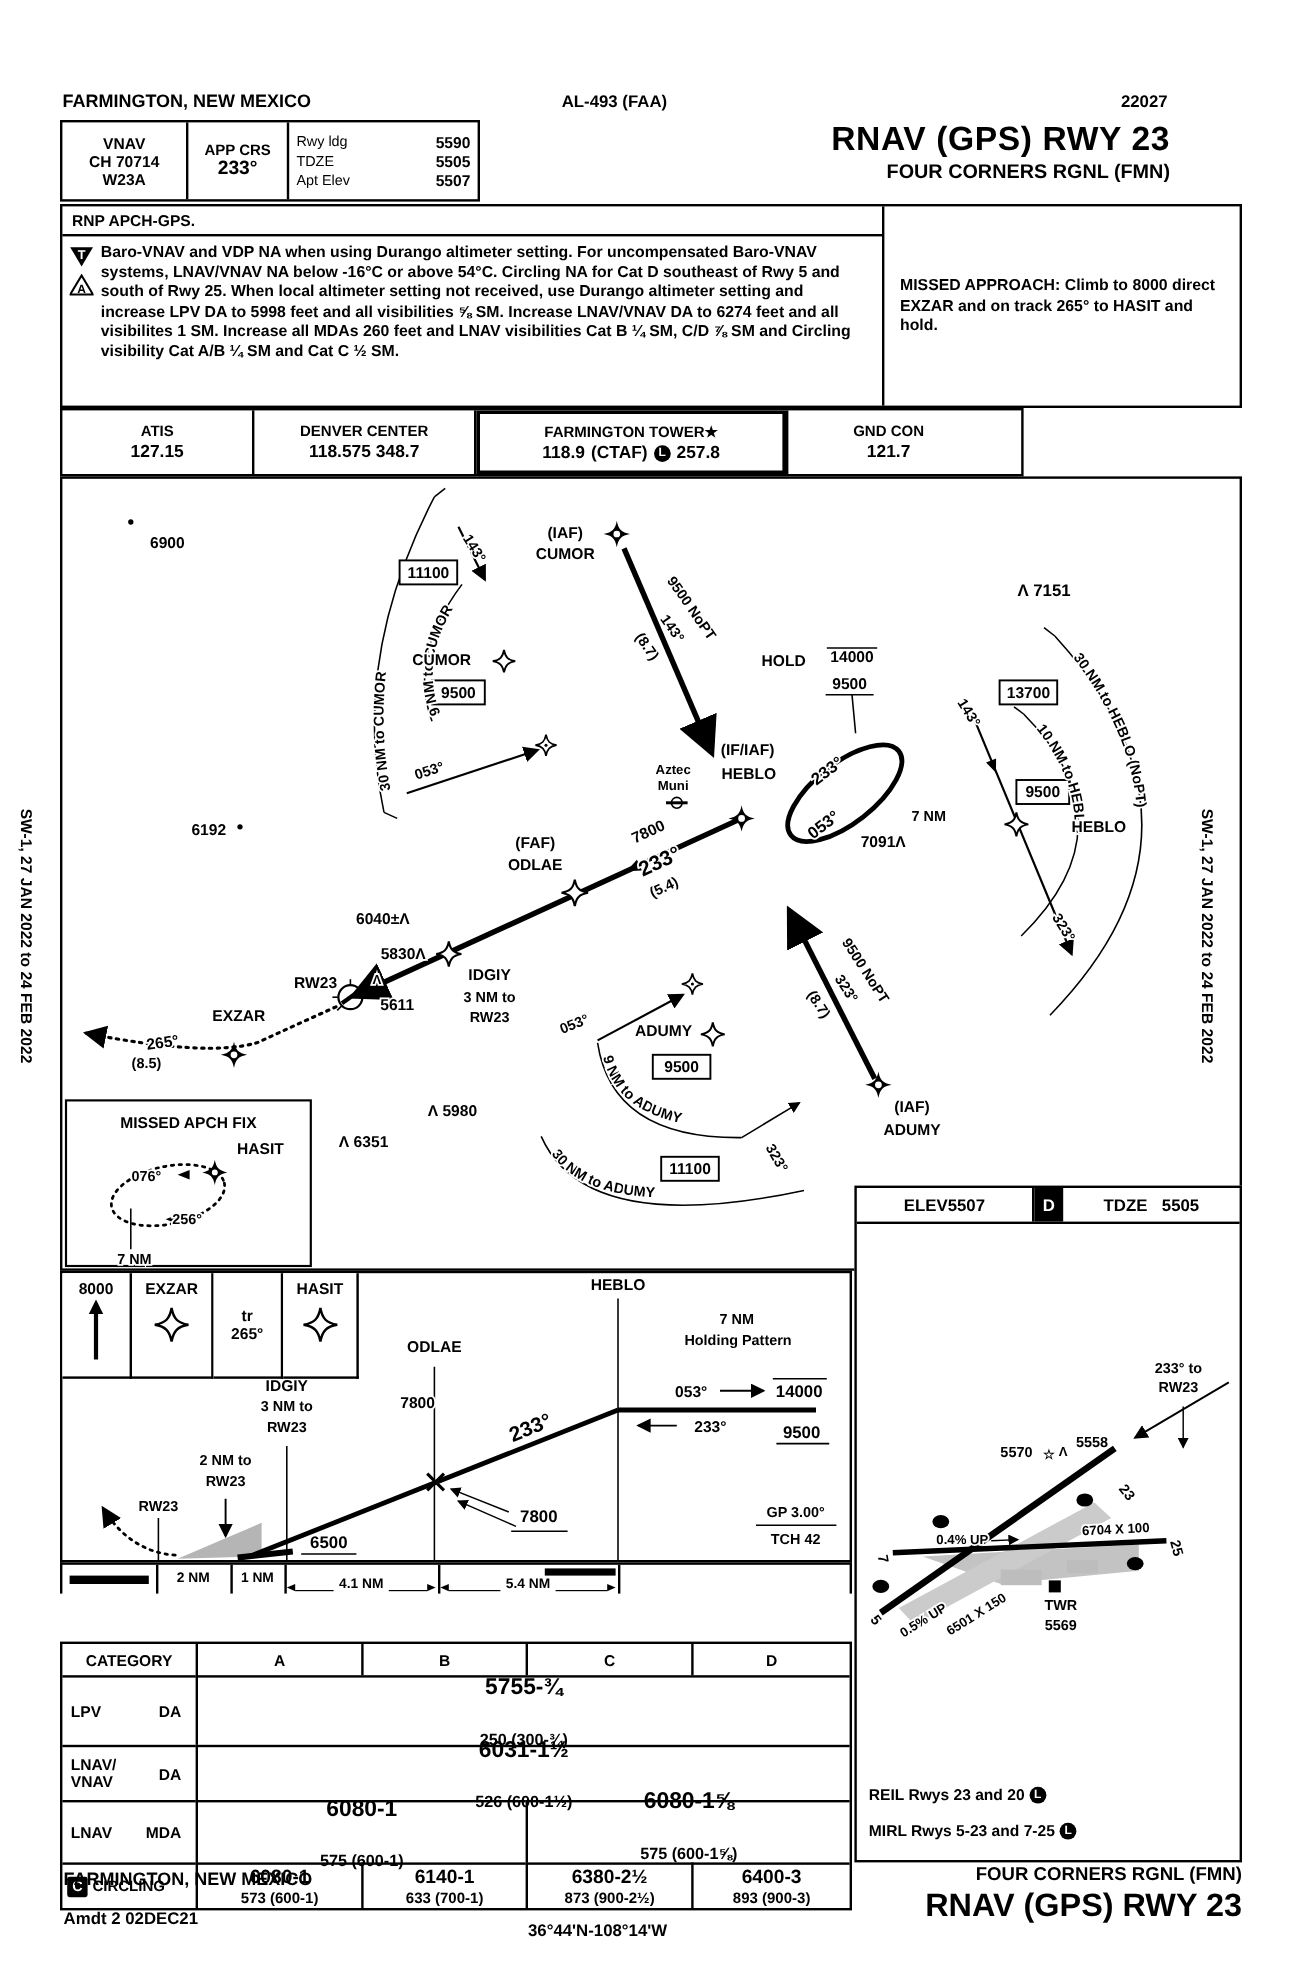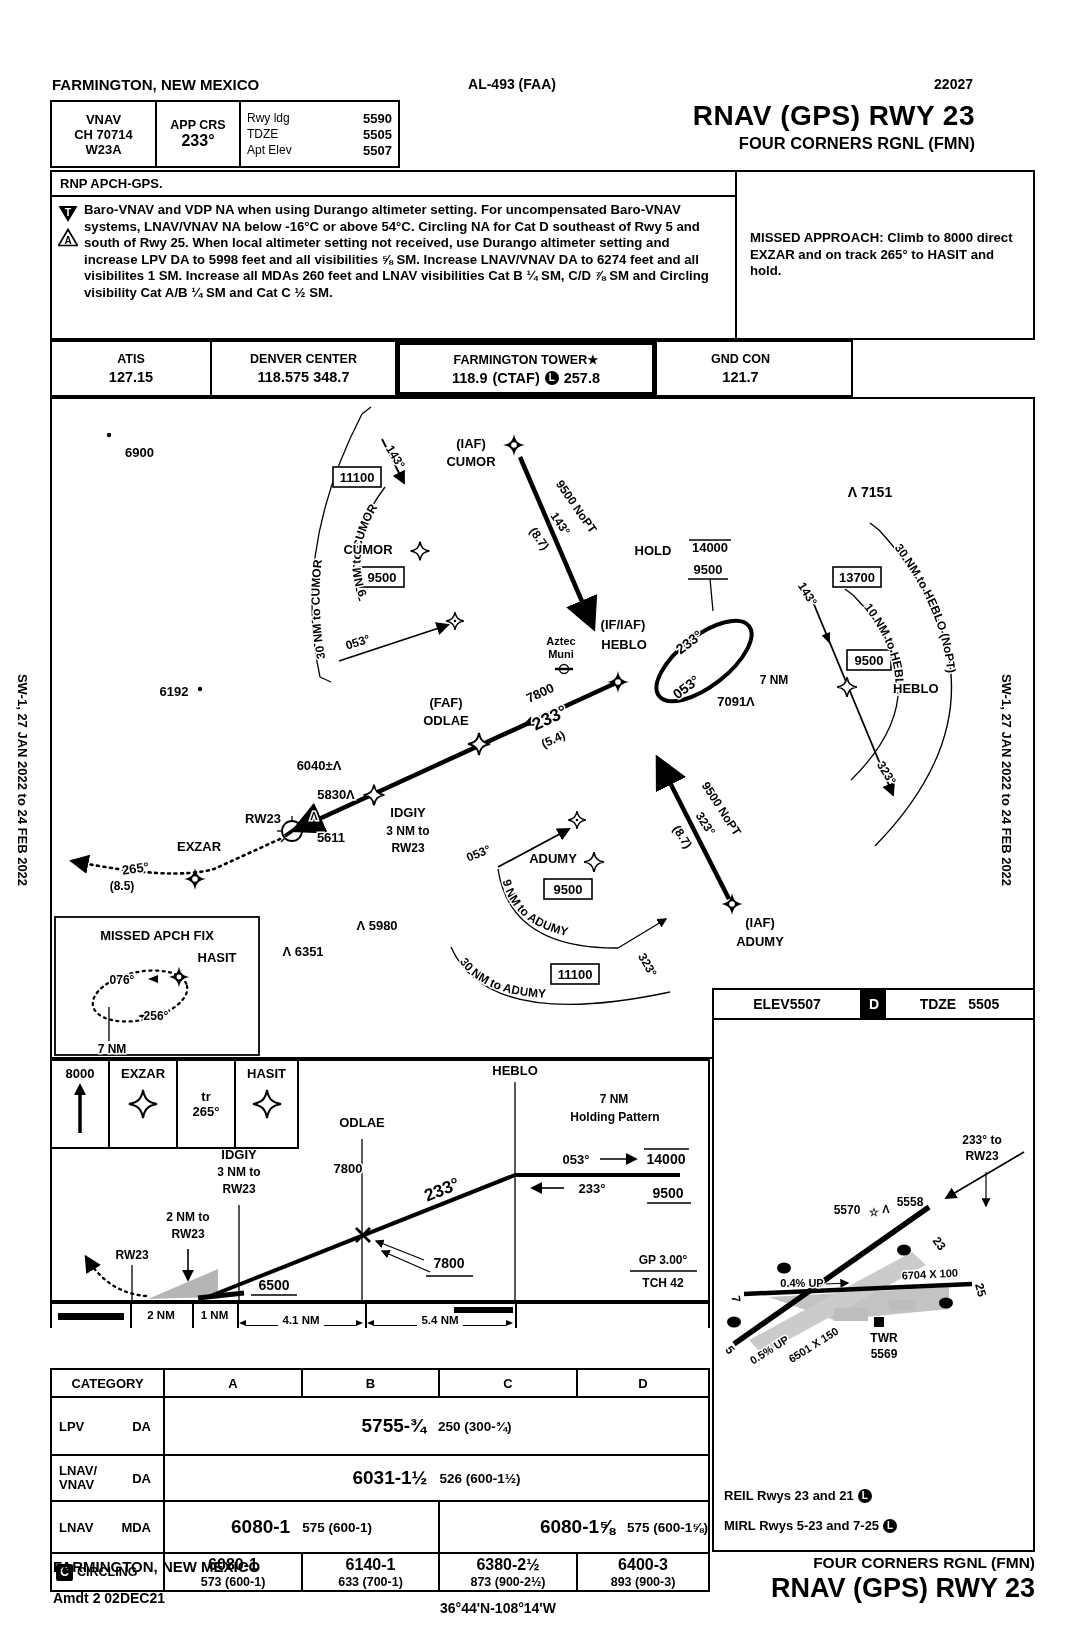--- a/index.html
+++ b/index.html
@@ -52,21 +52,21 @@
   .dim .l{flex:1;height:1.5px;background:#000;}
   .arrL{width:0;height:0;border-top:3.5px solid transparent;border-bottom:3.5px solid transparent;border-right:7px solid #000;}
   .arrR{width:0;height:0;border-top:3.5px solid transparent;border-bottom:3.5px solid transparent;border-left:7px solid #000;}
   
   .mt{display:grid;grid-template-columns:111px 138px 137px 138px auto;grid-template-rows:26px 58px 46px 52px auto;box-sizing:border-box;}
   .mt>div{border-left:2px solid #000;border-top:2px solid #000;display:flex;align-items:center;justify-content:center;box-sizing:border-box;}
   .mt>div.c1{border-left:none;}
   .mt>div.r1{border-top:none;}
   .mhead{font-size:13px;font-weight:700;}
   .mlabel{justify-content:space-between !important;padding:0 12px 0 7px;font-size:13px;font-weight:700;}
-  .mval{gap:12px;}
+  .mval{gap:24px;flex-direction:column;}
   .mval .big{font-size:19px;font-weight:700;}
   .mval .sm{font-size:13.5px;font-weight:700;}
   .mcc{flex-direction:column;gap:1px;}
   .mcc .big{font-size:16px;font-weight:700;}
   .mcc .sm{font-size:12.5px;font-weight:700;}
   
   .sk-head{display:flex;height:28px;border-bottom:2px solid #000;align-items:stretch;}
   .sk-elev{flex:0 0 146px;border-right:2px solid #000;display:flex;align-items:center;justify-content:center;gap:0;font-size:14px;font-weight:700;}
   .sk-tdze{flex:1;display:flex;align-items:center;justify-content:center;gap:12px;font-size:14px;font-weight:700;}
   .lightline{position:absolute;left:10px;font-size:13px;font-weight:700;display:flex;align-items:center;gap:4px;}
@@ -591,21 +591,21 @@
         <ellipse cx="232" cy="283" rx="7" ry="5.5" fill="#000"></ellipse>
         <text class="t s10 nh" x="232" y="286.5" text-anchor="middle" fill="#fff" style="stroke:none">V</text>
         <ellipse cx="20" cy="302" rx="7" ry="5.5" fill="#000"></ellipse>
         <text class="t s10 nh" x="20" y="305.5" text-anchor="middle" fill="#fff" style="stroke:none">A</text>
       </g>
       <rect x="160" y="297" width="10" height="10" fill="#000"></rect>
       <text class="t s12" x="170" y="322" text-anchor="middle">TWR</text>
       <text class="t s12" x="170" y="338" text-anchor="middle">5569</text>
     </svg>
     <div class="lightline" style="top:498px;">
-      <span>REIL Rwys 23 and 21</span>
+      <span>REIL Rwys 23 and 20</span>
       <span class="circL">L</span>
     </div>
     <div class="lightline" style="top:528px;">
       <span>MIRL Rwys 5-23 and 7-25</span>
       <span class="circL">L</span>
     </div>
   </div>
 
   <div class="abs bold" style="left:53px;top:1558px;font-size:15px;">FARMINGTON, NEW MEXICO</div>
   <div class="abs bold" style="left:53px;top:1590px;font-size:14px;">Amdt 2  02DEC21</div>

